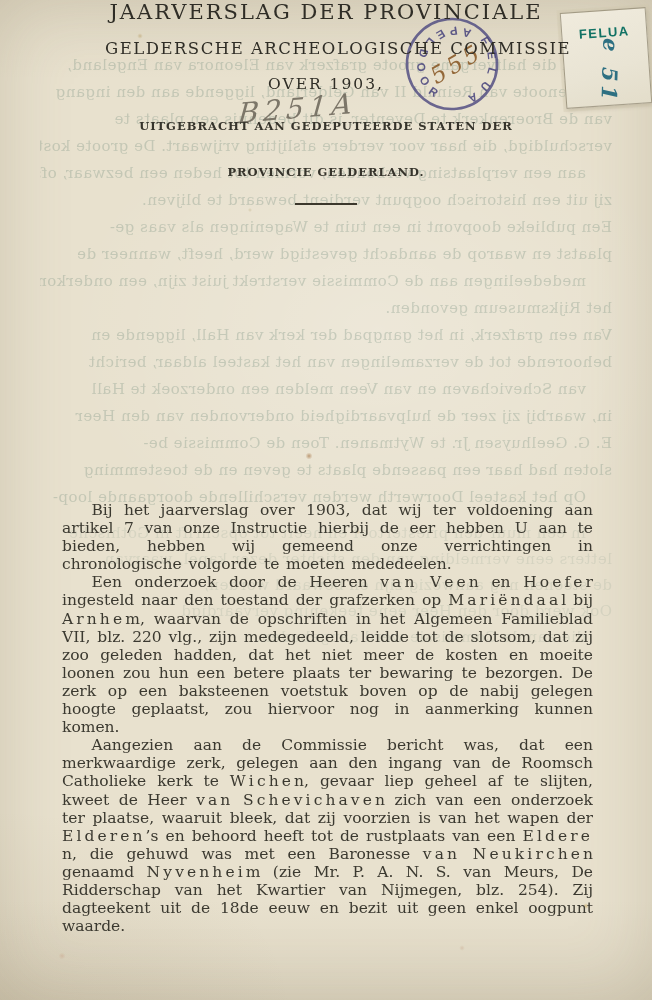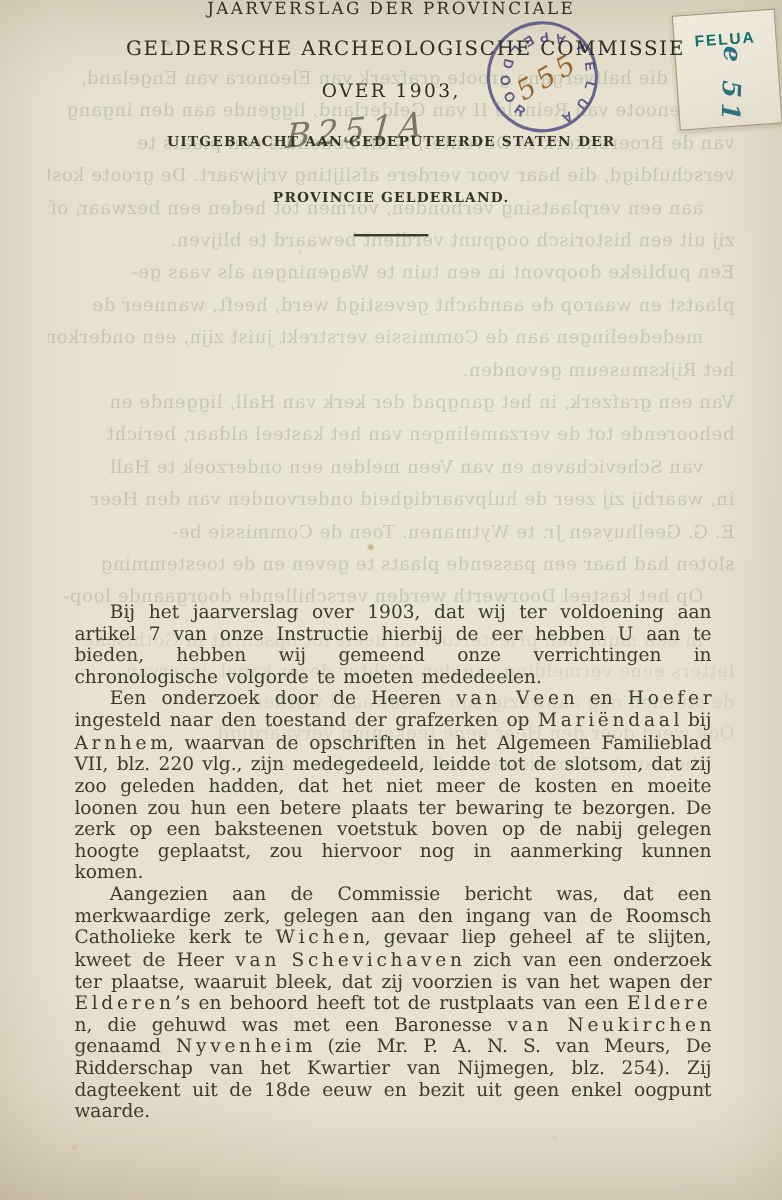--- a/index.html
+++ b/index.html
@@ -60,21 +60,21 @@
   }
   
   .pencil{
     position:absolute; left:238px; top:92px;
     font-family:"DejaVu Serif",serif; font-style:italic;
     font-size:28px; letter-spacing:5px; color:#6a6458; opacity:.85;
     transform:rotate(-5deg) skewX(-10deg);
   }
   
   .title-block{position:absolute; left:0; right:0; top:280; text-align:center; color:#2f2d26;}
-  .title-l1{font-size:14px; letter-spacing:2px;}
+  .title-l1{font-size:21px; letter-spacing:2px;}
   .title-l2{margin-top:15px; font-size:16.5px; letter-spacing:1.5px;padding-left:24px;}
   .title-l3{margin-top:17px; font-size:15.5px; letter-spacing:2px;}
   .sub-l1{margin-top:26px; font-size:11.5px; letter-spacing:1px; font-weight:bold; color:#35332b;}
   .sub-l2{margin-top:32px; font-size:11.5px; letter-spacing:1px; font-weight:bold; color:#35332b;}
   .rule{width:62px; border:none; border-top:2.5px solid #3c382c; margin:24px auto 0;}
   
   .body-text{
     position:absolute; left:62px; top:501px; width:531px;
     font-size:15.5px; line-height:18.1px; color:#3b3930;
     text-align:justify; word-spacing:1.8px;

